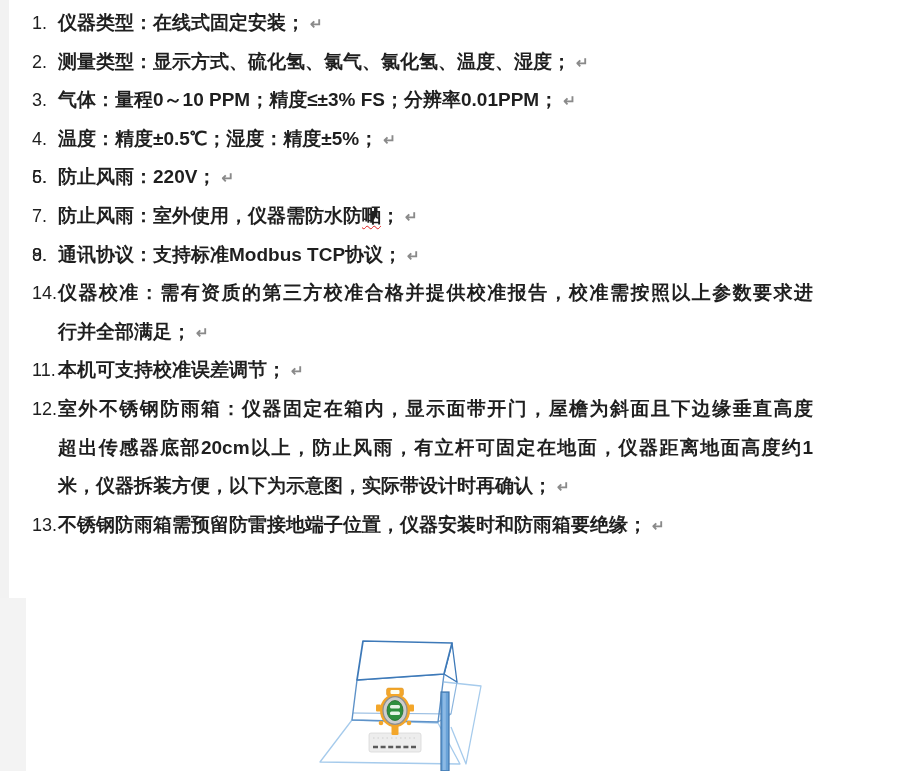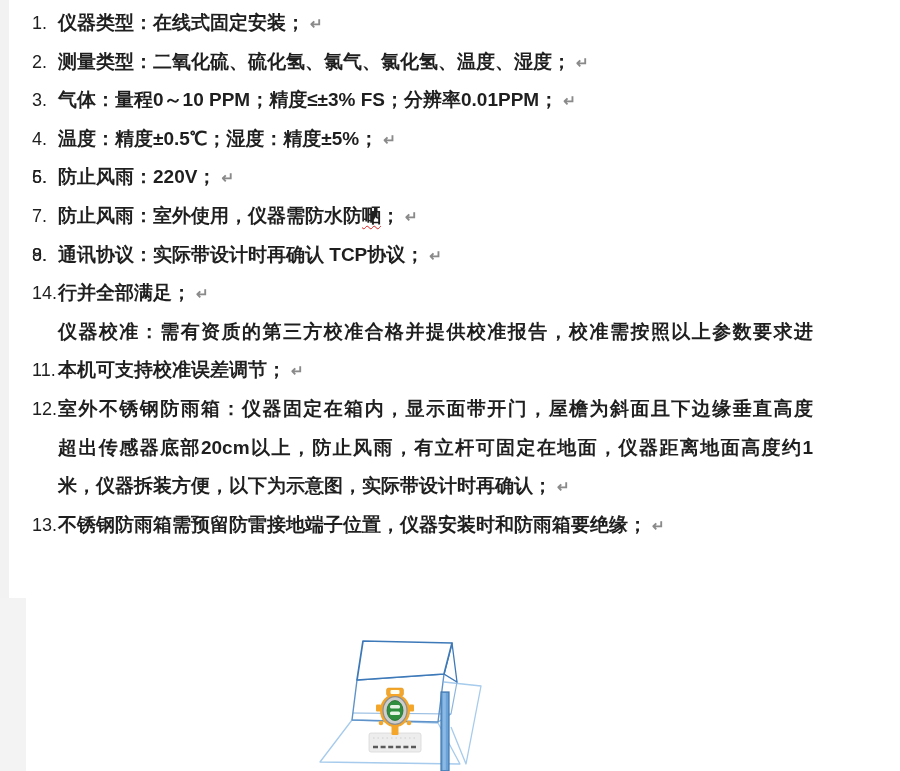--- a/index.html
+++ b/index.html
@@ -58,21 +58,21 @@
   <div id="spec-list">
       <div class="item">
         <span class="num">1.</span>
         <div class="lines">
           <div class="line"><span>仪器类型：在线式固定安装；</span><span class="ret">↵</span></div>
         </div>
       </div>
       <div class="item">
         <span class="num">2.</span>
         <div class="lines">
-          <div class="line"><span>测量类型：二氧化硫、硫化氢、氯气、氯化氢、温度、湿度；</span><span class="ret">↵</span></div>
+          <div class="line"><span>测量类型：显示方式、硫化氢、氯气、氯化氢、温度、湿度；</span><span class="ret">↵</span></div>
         </div>
       </div>
       <div class="item">
         <span class="num">3.</span>
         <div class="lines">
           <div class="line"><span>气体：量程0～10 PPM；精度≤±3% FS；分辨率0.01PPM；</span><span class="ret">↵</span></div>
         </div>
       </div>
       <div class="item">
         <span class="num">4.</span>
@@ -94,28 +94,28 @@
         <div class="lines">
           <div class="line"><span>防止风雨：室外使用，仪器需防水防</span><span class="spell">嗮</span><span>；</span><span class="ret">↵</span></div>
         </div>
       </div>
       <div class="item">
         <span class="num">8.</span>
       </div>
       <div class="item">
         <span class="num">9.</span>
         <div class="lines">
-          <div class="line"><span>通讯协议：实际带设计时再确认 TCP协议；</span><span class="ret">↵</span></div>
+          <div class="line"><span>通讯协议：支持标准Modbus TCP协议；</span><span class="ret">↵</span></div>
         </div>
       </div>
       <div class="item">
         <span class="num">14.</span>
         <div class="lines">
+          <div class="line stretch"><span>仪器校准：需有资质的第三方校准合格并提供校准报告，校准需按照以上参数要求进</span></div>
           <div class="line"><span>行并全部满足；</span><span class="ret">↵</span></div>
-          <div class="line stretch"><span>仪器校准：需有资质的第三方校准合格并提供校准报告，校准需按照以上参数要求进</span></div>
         </div>
       </div>
       <div class="item">
         <span class="num">11.</span>
         <div class="lines">
           <div class="line"><span>本机可支持校准误差调节；</span><span class="ret">↵</span></div>
         </div>
       </div>
       <div class="item">
         <span class="num">12.</span>

